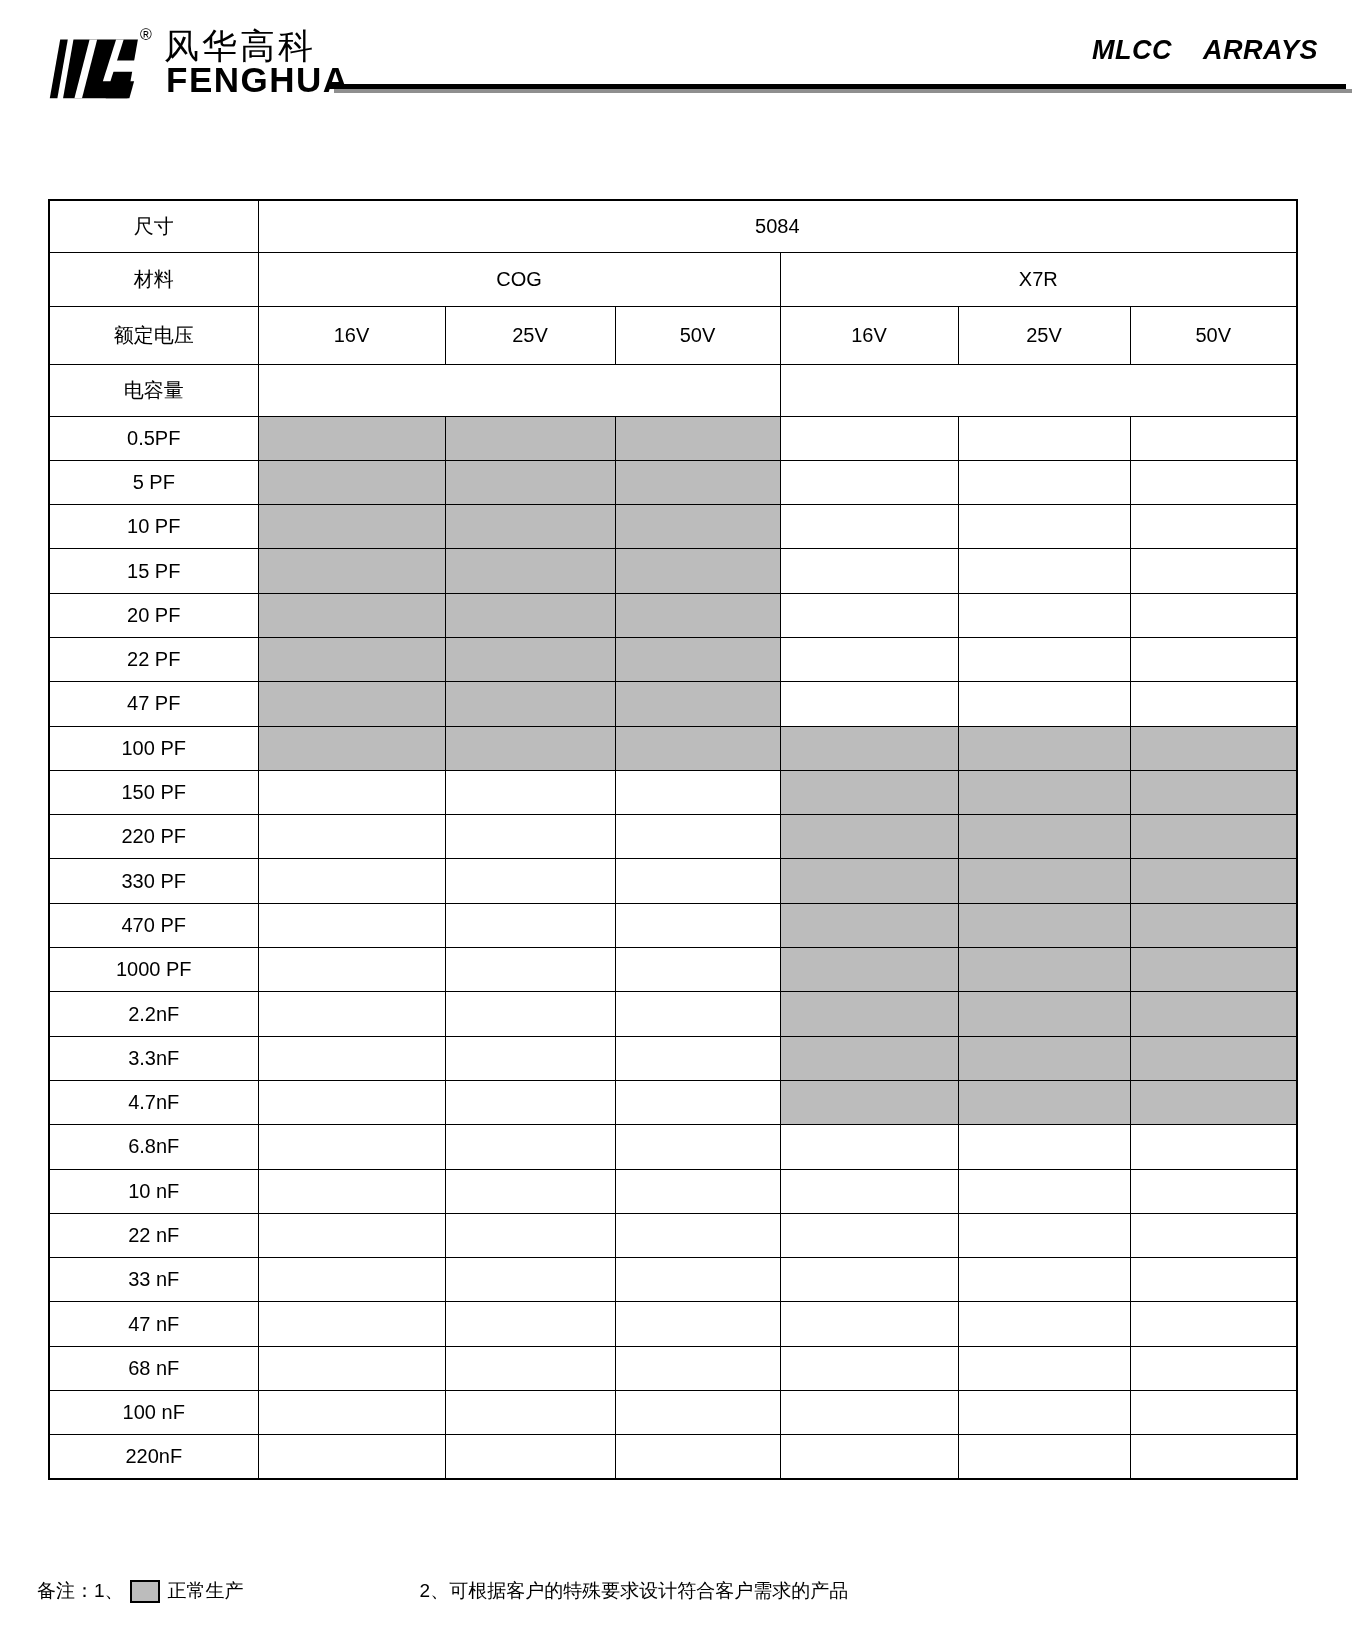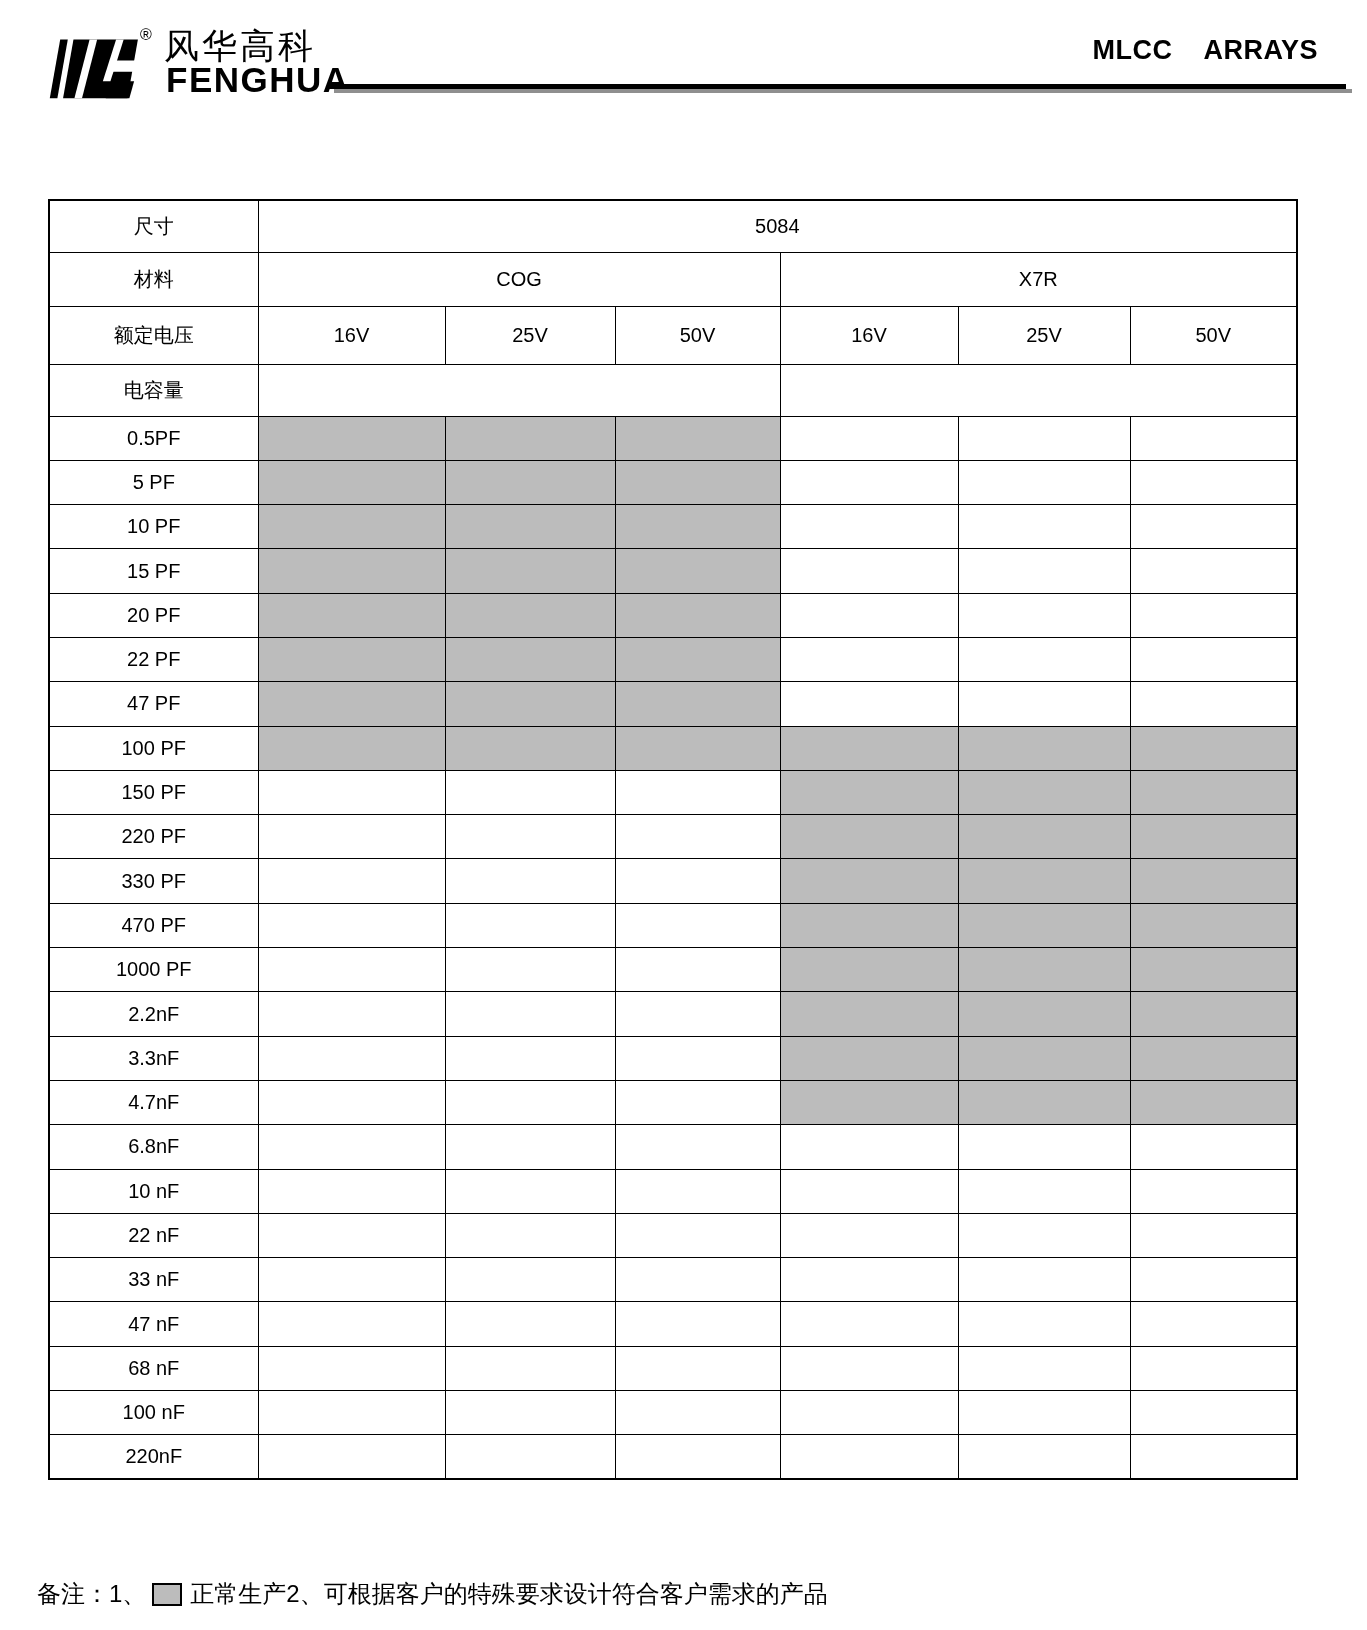--- a/index.html
+++ b/index.html
@@ -4,35 +4,35 @@
 <style>
   html,body{margin:0;padding:0;background:#ffffff;}
   body{width:1367px;height:1630px;font-family:"Liberation Sans","DejaVu Sans",sans-serif;color:#000;}
   .page{position:relative;width:1367px;height:1630px;background:#fff;overflow:hidden;}
 
   
   .logo-svg{position:absolute;left:44px;top:32px;width:112px;height:72px;}
   .reg-mark{position:absolute;left:140px;top:26px;font-size:16px;font-weight:400;}
   .brand-cn{position:absolute;left:164px;top:28px;font-size:35px;font-weight:400;letter-spacing:3px;line-height:36px;white-space:pre;}
   .brand-en{position:absolute;left:166px;top:64px;font-size:35px;font-weight:700;letter-spacing:1.5px;line-height:32px;white-space:pre;}
-  .page-title{position:absolute;top:35px;right:49px;font-size:27px;font-weight:700;letter-spacing:.5px;white-space:pre;}
+  .page-title{position:absolute;top:35px;right:49px;font-size:27px;font-weight:700;letter-spacing:.5px;white-space:pre;font-style:italic;}
   .rule-black{position:absolute;left:328px;top:84px;width:1018px;height:5px;background:#000;}
   .rule-gray{position:absolute;left:334px;top:89px;width:1018px;height:4px;background:#8f8f8f;}
 
   
   table.spec{position:absolute;left:48px;top:199px;width:1250px;border-collapse:collapse;table-layout:fixed;border:2.5px solid #000;}
   table.spec th,table.spec td{border:1.6px solid #000;padding:0;margin:0;font-size:20px;font-weight:400;text-align:center;vertical-align:middle;overflow:hidden;white-space:nowrap;}
   tr.hA{height:52px;} tr.hB{height:54px;padding-left:32px;} tr.hC{height:58px;} tr.hD{height:52px;}
   tr.data{height:44.3px;}
   td.filled{background:var(--fill,#bcbcbc);}
 
   
-  .note{position:absolute;left:37px;top:1578px;font-size:24px;display:flex;align-items:center;white-space:pre;}
+  .note{position:absolute;left:37px;top:1578px;font-size:19px;display:flex;align-items:center;white-space:pre;}
   .legend-swatch{display:inline-block;width:26px;height:19px;background:var(--fill,#bcbcbc);border:2px solid #000;margin:0 8px 0 6px;}
-  .note-2{}
+  .note-2{margin-left:176px;}
 </style>
 </head>
 <body>
 
 <div class="page">
 
   <svg class="logo-svg" viewBox="0 0 112 76" aria-hidden="true">
 
     <polygon points="14,8 22,8 11,70 3,70" fill="#000"></polygon>
 

